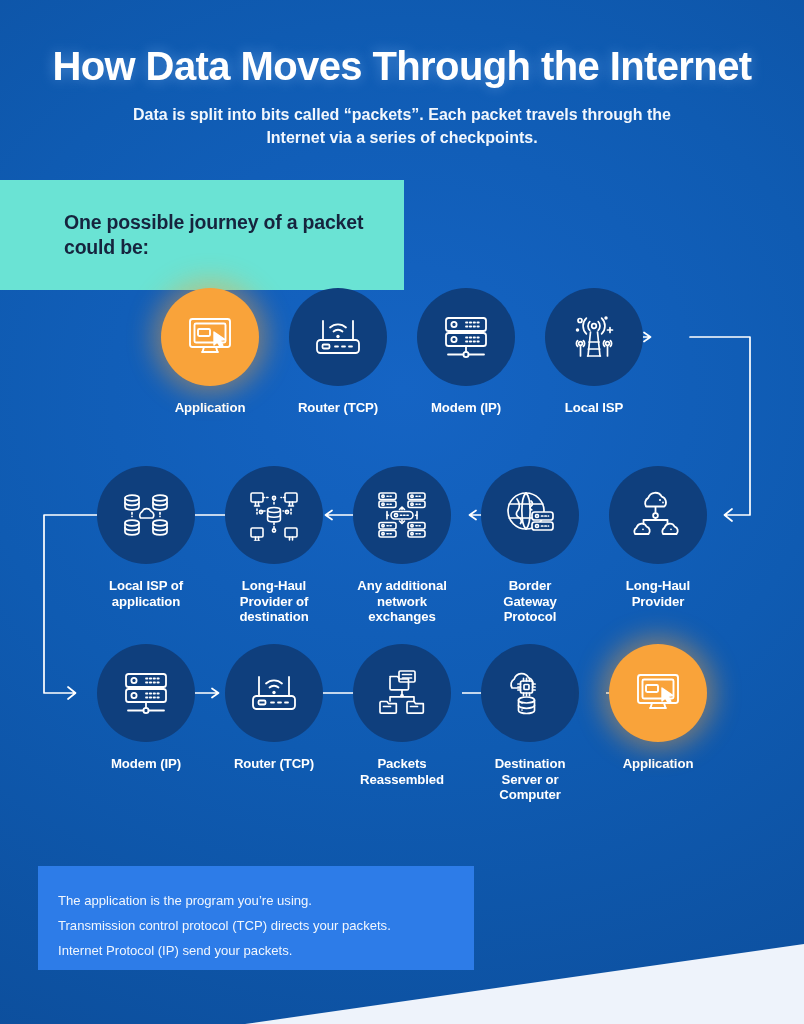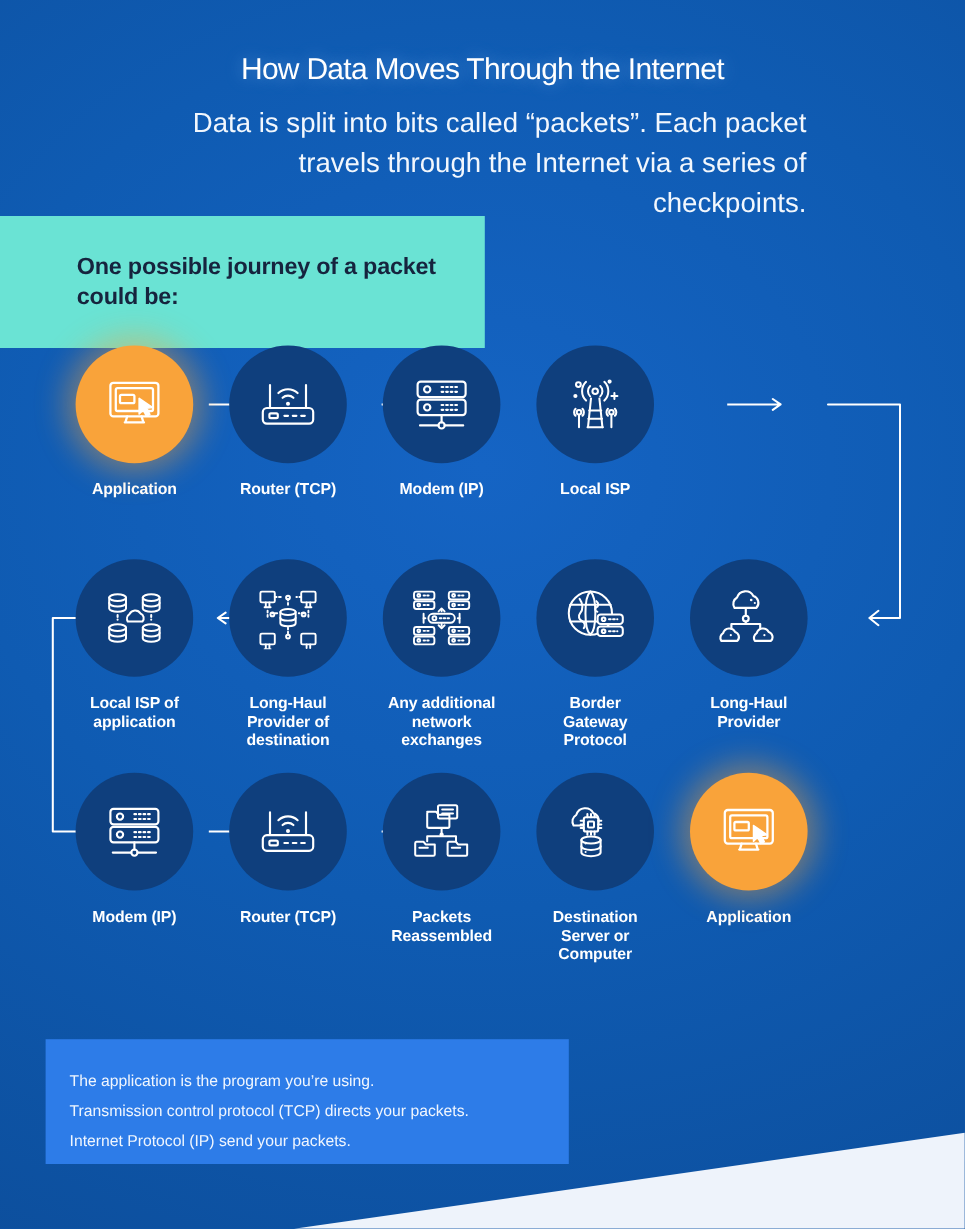--- a/index.html
+++ b/index.html
@@ -35,35 +35,34 @@
   
   .header {
     position: absolute;
     left: 0; top: 0;
     width: 804px;
     text-align: center;
   }
   .title {
     margin: 0;
     padding-top: 44px;
-    font-size: 25px;
-    font-weight: normal;
+    font-size: 40px;
+    font-weight: bold;
     letter-spacing: -0.6px;
     color: #FFFFFF;
     line-height: 1.12;
     text-shadow: 0 0 14px rgba(150,200,255,0.45);
   }
   .subtitle {
     margin: 14px auto 0;
     width: 540px;
-    font-size: 23px;
+    font-size: 16px;
     line-height: 1.45;
     color: #F2F7FD;
-    font-weight: normal;
-    text-align: right;
+    font-weight: bold;
   }
 
   
   .banner {
     position: absolute;
     left: 0;
     top: 180px;
     width: 404px;
     height: 110px;
     background: #6AE3D4;
@@ -84,21 +83,21 @@
   
   .flow {
     position: absolute;
     left: 0;
     top: 288px;
     width: 804px;
   }
   .row {
     position: relative;
     display: flex;
-    justify-content: flex-start;
+    justify-content: center;
     padding: 0 48px;
     box-sizing: border-box;
   }
   .row-1 { height: 178px; }
   .row-2 { height: 178px; }
   .row-3 { height: 180px; }
 
   .node {
     width: 128px;
     display: flex;

